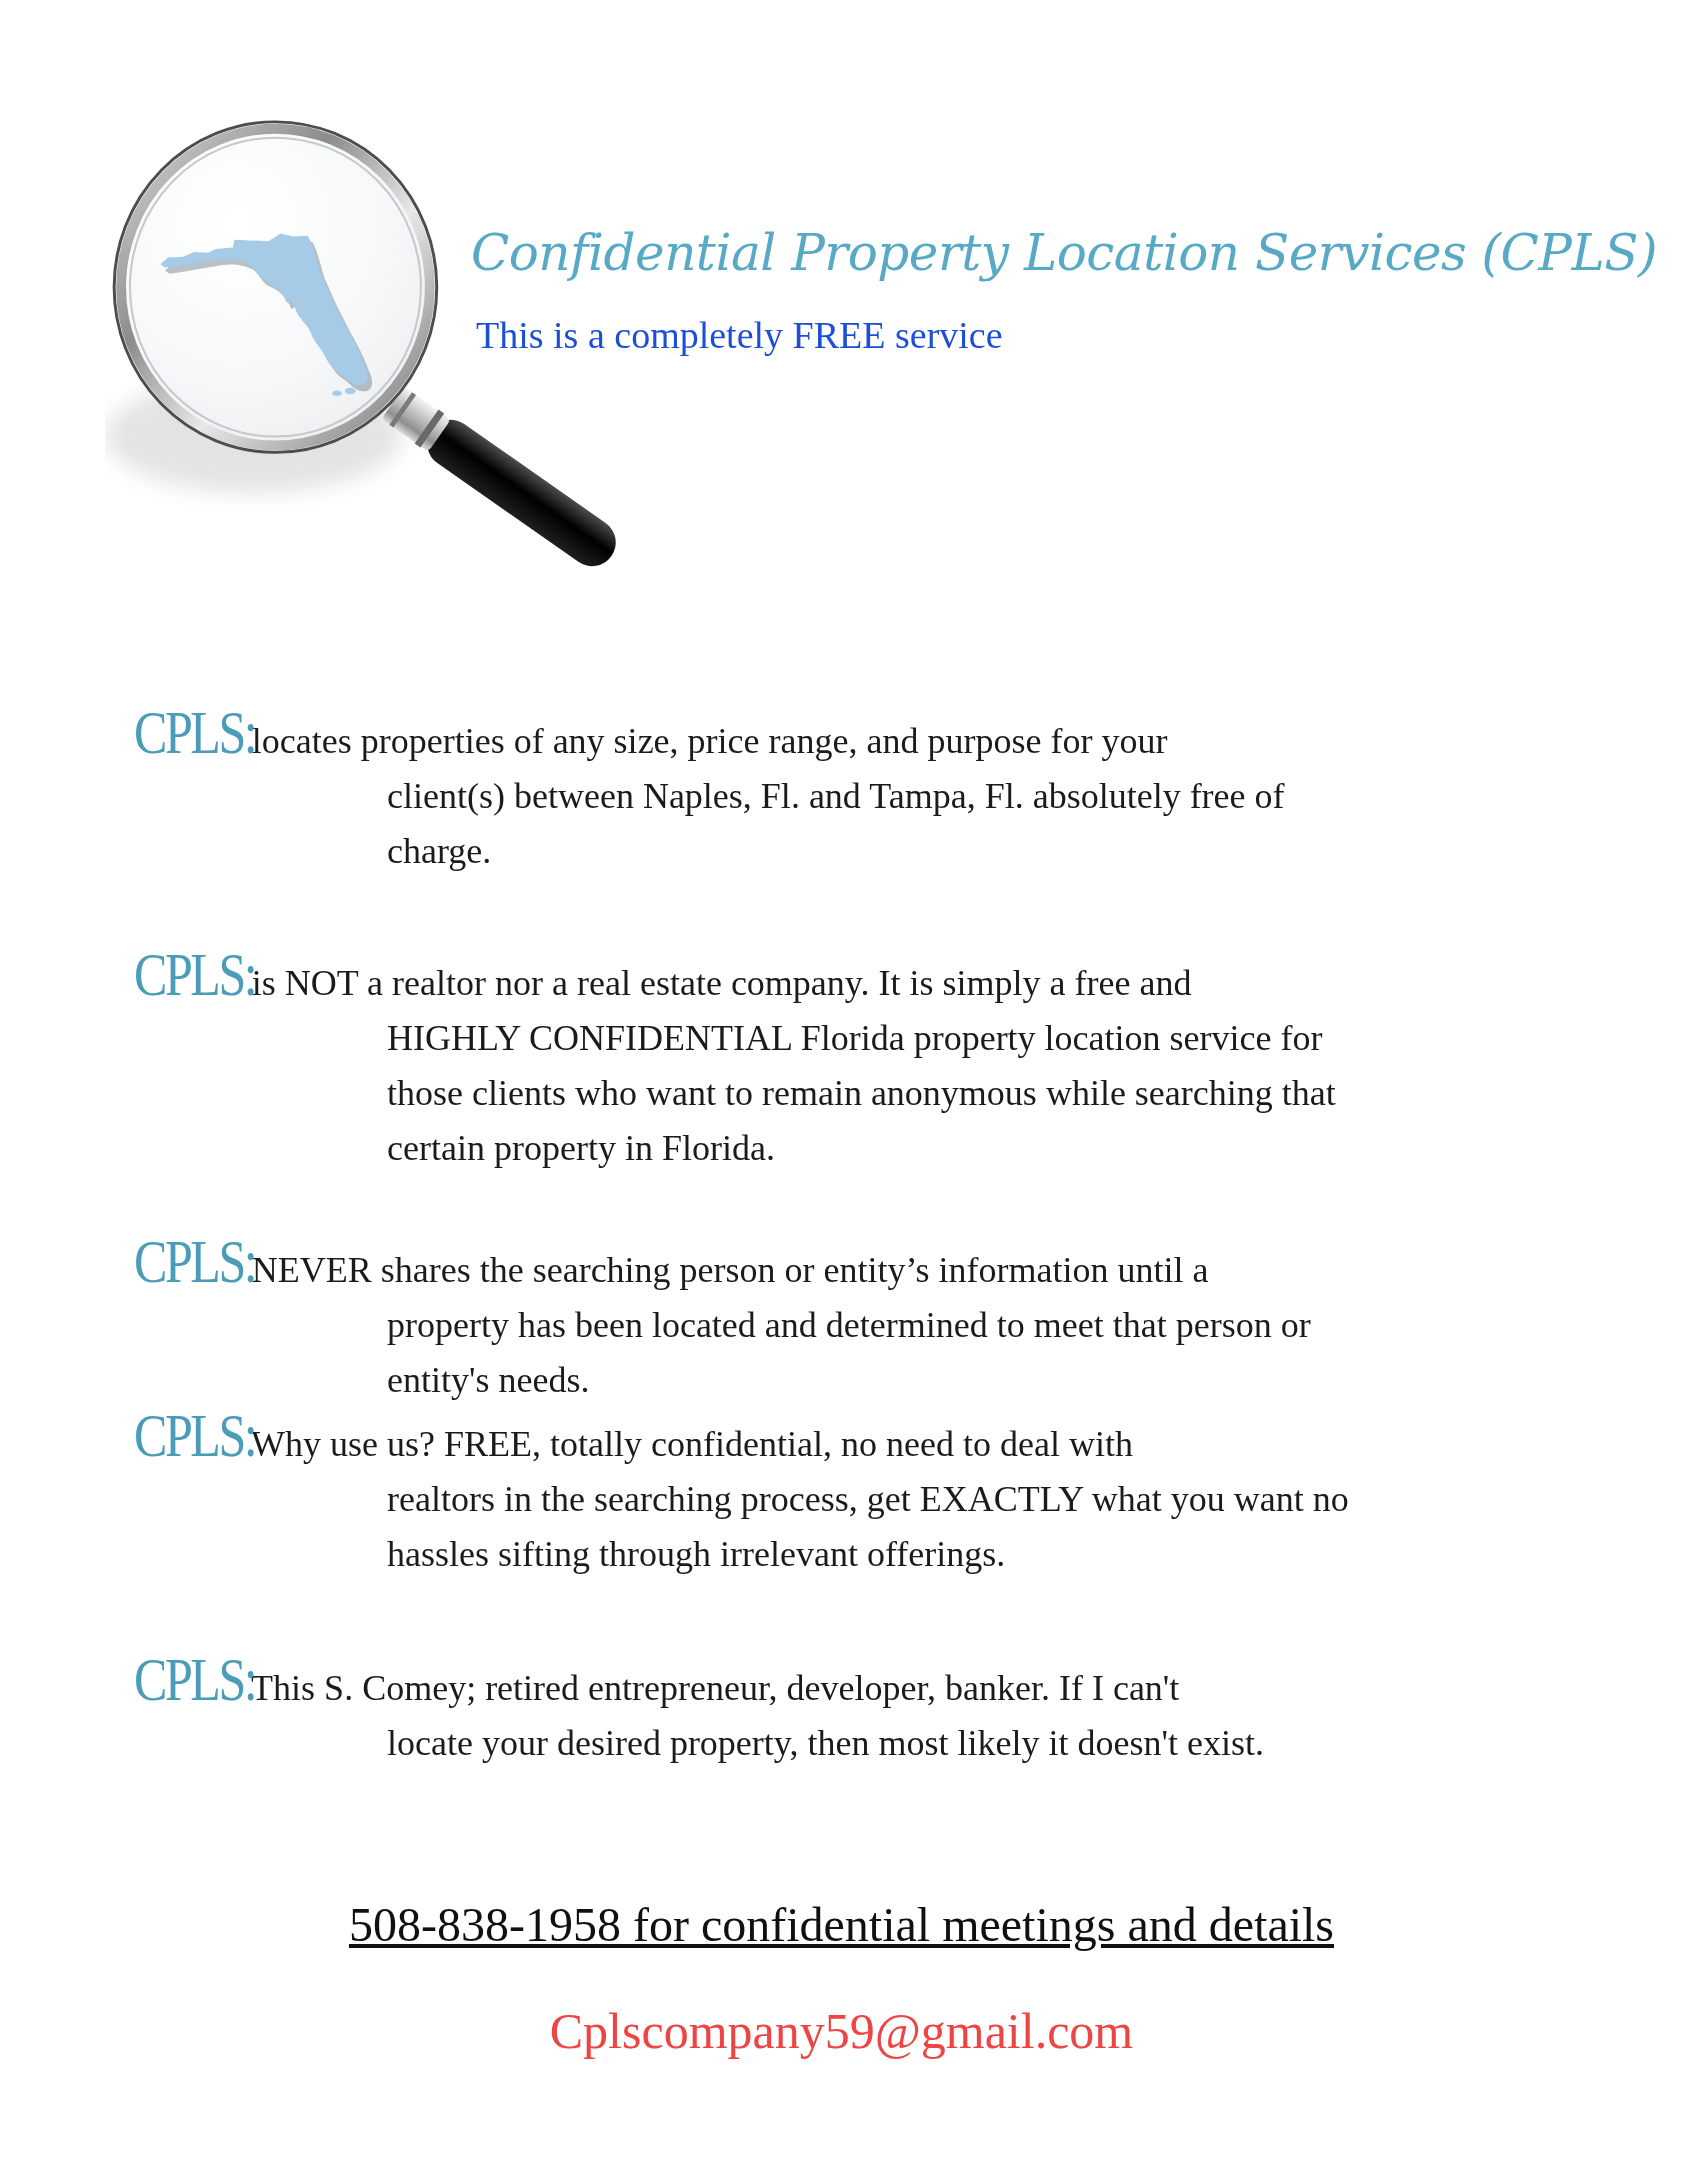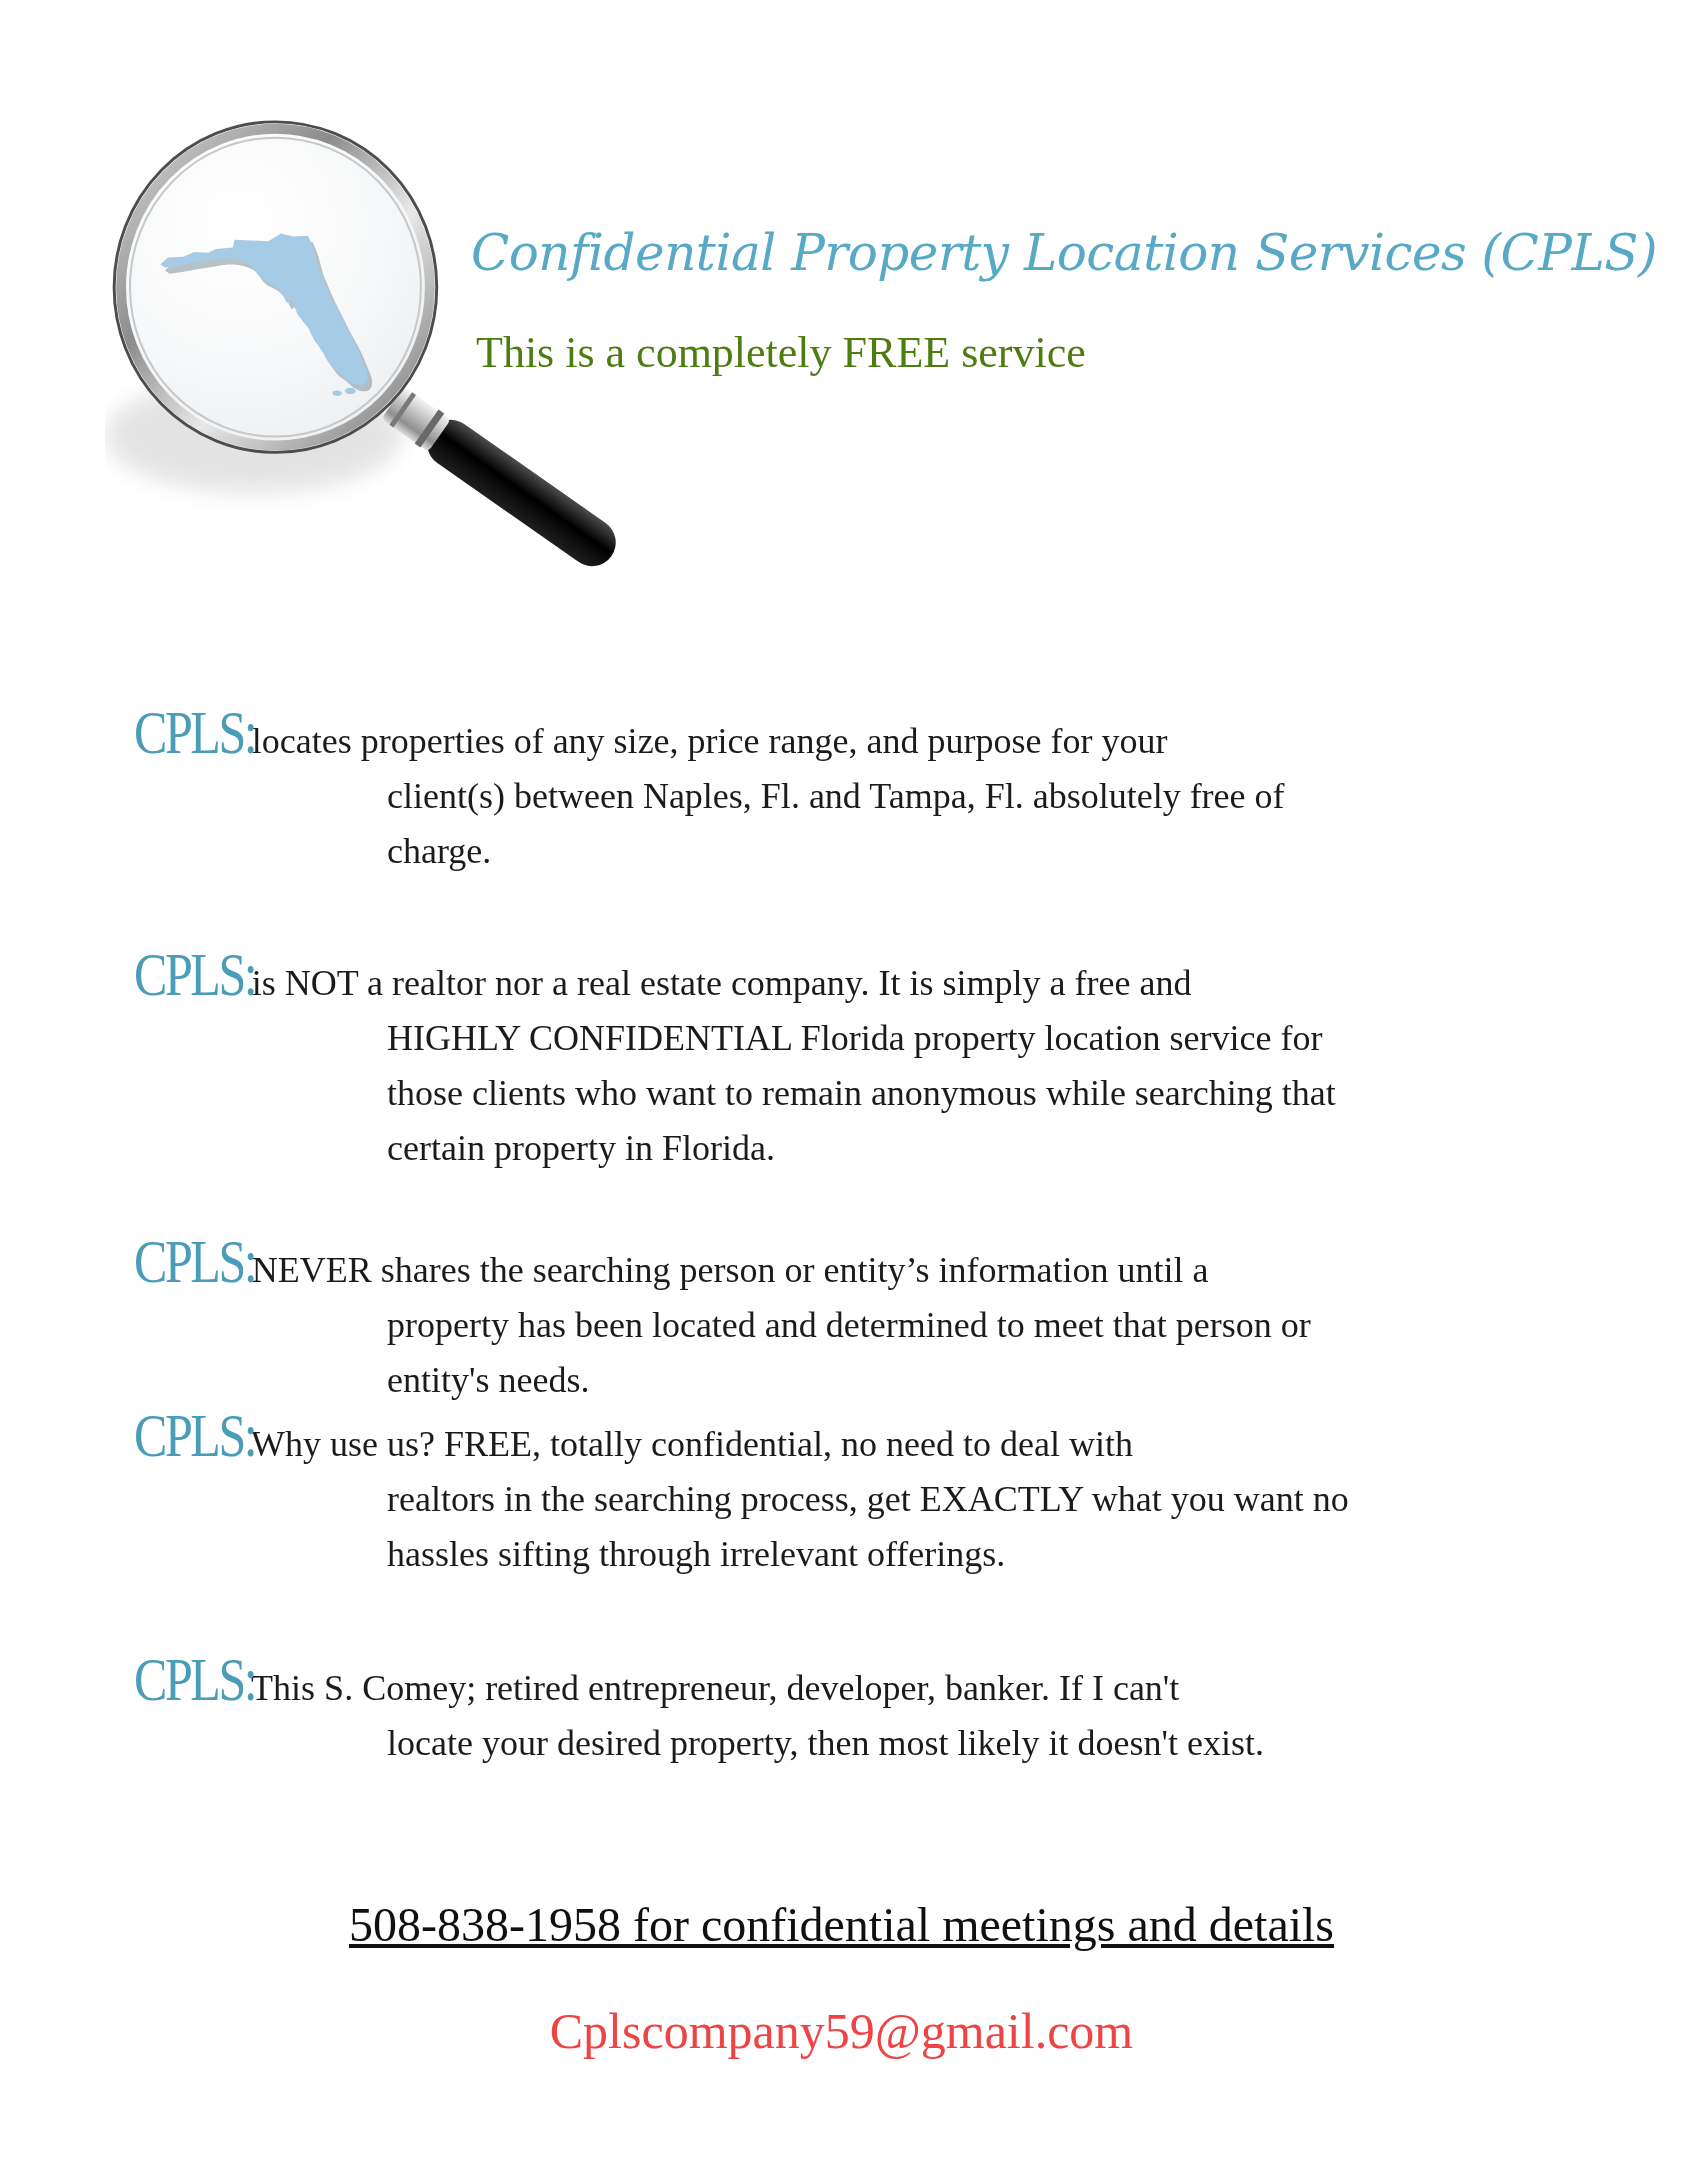--- a/index.html
+++ b/index.html
@@ -11,22 +11,22 @@
   
   .logo {
     position:absolute; left:105px; top:109px;
   }
   .title {
     position:absolute; left:471px; top:224px;
     font-family:"DejaVu Serif", serif; font-style:italic;
     font-size:50px; letter-spacing:-0.5px; white-space:nowrap;
   }
   .subtitle {
-    position:absolute; left:476px; top:327px;
-    font-size:44px; color:#4d7c0f; white-space:nowrap;
+    position:absolute; left:476px; top:313px;
+    font-size:38px; color:#1d4ed8; white-space:nowrap;
   }
   
   .content {
     position:absolute; left:248px; top:705px; width:1307px;
   }
   .para {
     margin:0; padding-left:139px; text-indent:-139px;
     font-size:36px; line-height:55px; color:#1b1b1b;
   }
   .para.gap-a { margin-bottom:68px; }

